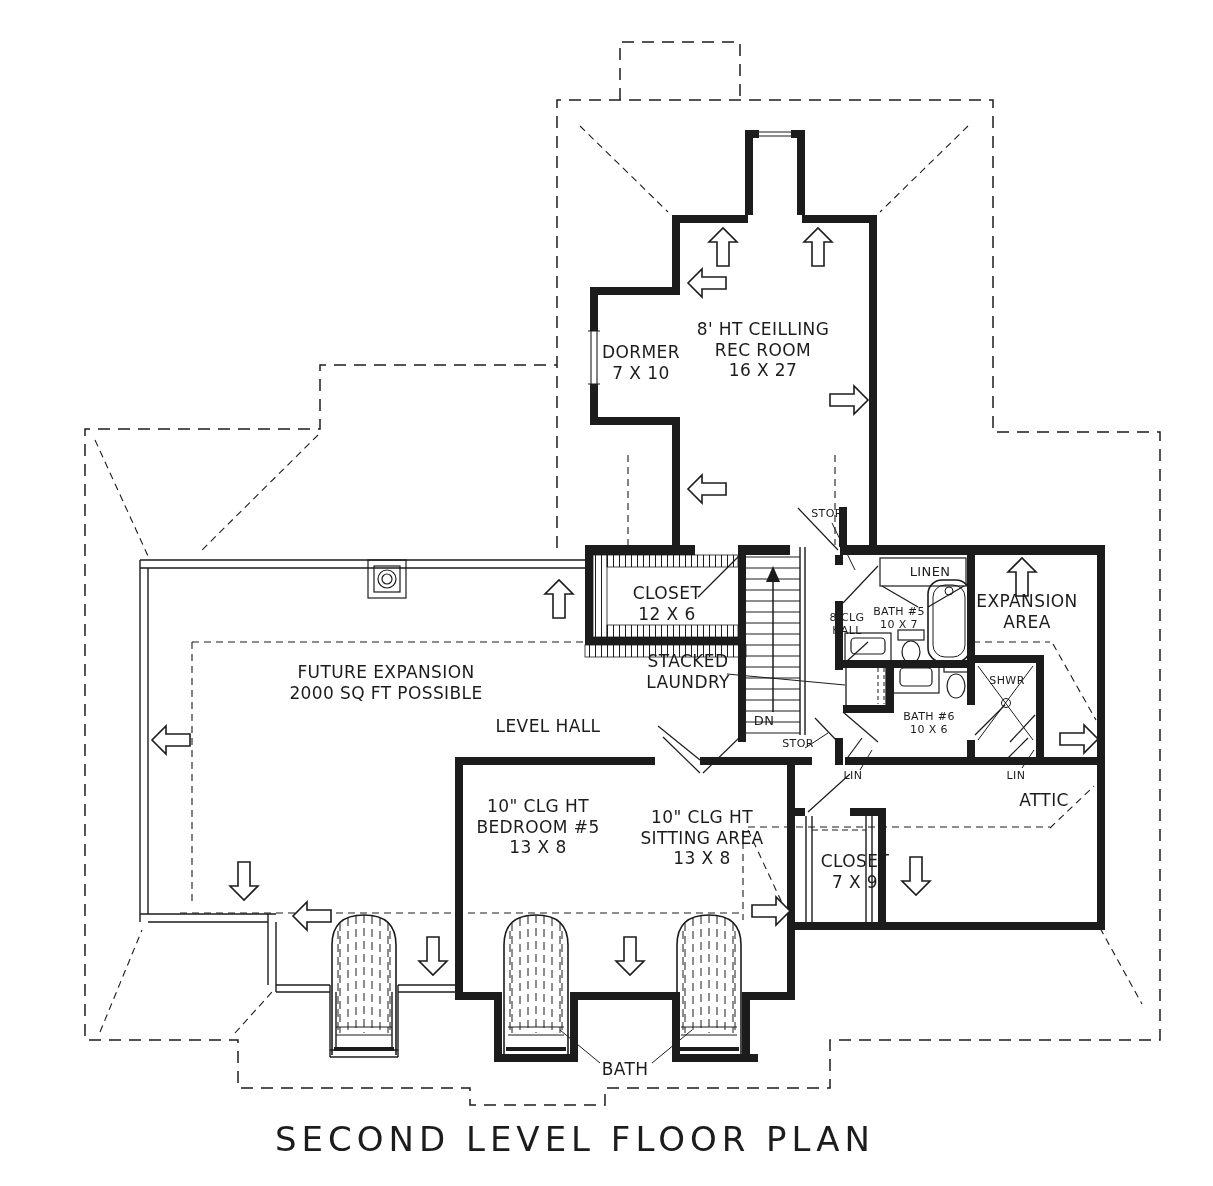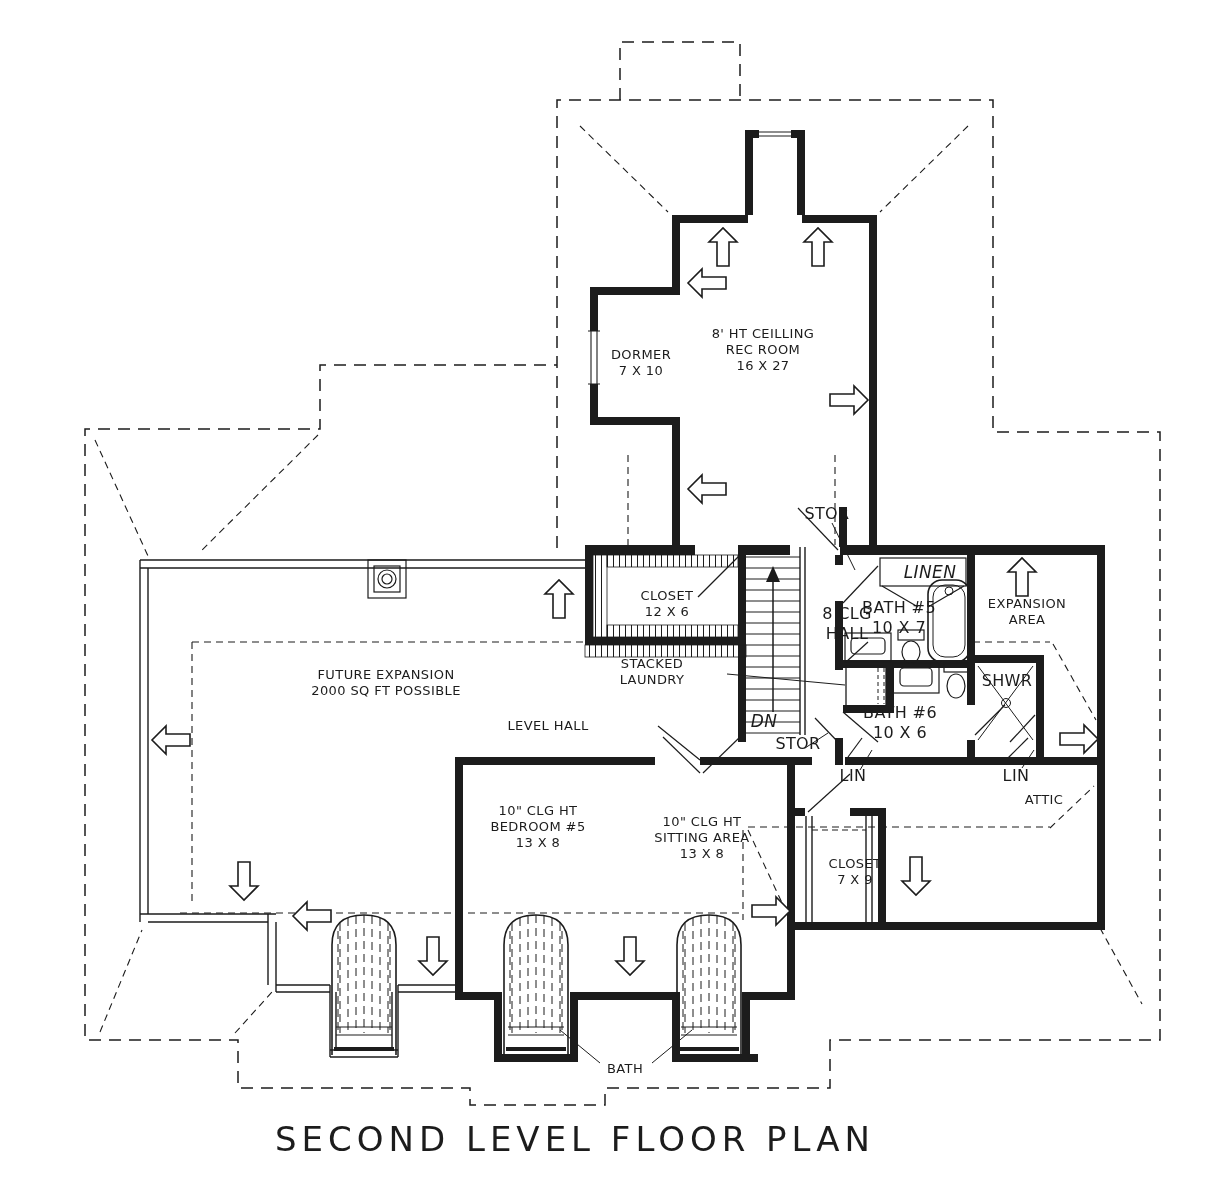--- a/index.html
+++ b/index.html
@@ -1,23 +1,23 @@
 <!DOCTYPE html>
 <html><head>
 <meta charset="utf-8">
 <style>
   html,body{margin:0;padding:0;background:#ffffff;}
   #plan{position:relative;width:1213px;height:1186px;background:#ffffff;
         font-family:"DejaVu Sans", sans-serif;color:#1c1c1c;overflow:hidden;}
   #plan svg{position:absolute;left:0;top:0;}
   .lbl{position:absolute;transform:translate(-50%,-50%);text-align:center;
-       white-space:pre-line;font-size:13px;line-height:1.22;letter-spacing:.4px;
+       white-space:pre-line;font-size:17px;line-height:1.22;letter-spacing:.4px;
        color:#1c1c1c;font-weight:500;}
-  .lbl.small{font-size:16px;}
-  .lbl.tiny{font-size:17px;font-style:italic;}
+  .lbl.small{font-size:11px;}
+  .lbl.tiny{font-size:13px;}
   .title{position:absolute;transform:translate(-50%,-50%);font-size:34px;
          letter-spacing:5px;white-space:nowrap;color:#1c1c1c;font-weight:500;}
 </style>
 </head>
 <body>
 
 <div id="plan">
 <svg width="1213" height="1186" viewBox="0 0 1213 1186">
   <defs>
     <pattern id="vhatch" width="6" height="8" patternUnits="userSpaceOnUse">
@@ -254,27 +254,27 @@
 <div class="lbl small" style="left:827px;top:514px">STOR</div>
 <div class="lbl tiny" style="left:930px;top:572px">LINEN</div>
 <div class="lbl small" style="left:899px;top:618px">BATH #5
 10 X 7</div>
 <div class="lbl" style="left:1027px;top:612px">EXPANSION
 AREA</div>
 <div class="lbl" style="left:667px;top:604px">CLOSET
 12 X 6</div>
 <div class="lbl small" style="left:847px;top:624px">8 CLG
 HALL</div>
-<div class="lbl" style="left:652px;top:672px">STACKED
+<div class="lbl" style="left:688px;top:672px">STACKED
 LAUNDRY</div>
 <div class="lbl" style="left:386px;top:683px">FUTURE EXPANSION
 2000 SQ FT POSSIBLE</div>
 <div class="lbl" style="left:548px;top:726px">LEVEL HALL</div>
 <div class="lbl small" style="left:1007px;top:681px">SHWR</div>
-<div class="lbl small" style="left:900px;top:723px">BATH #6
+<div class="lbl small" style="left:929px;top:723px">BATH #6
 10 X 6</div>
 <div class="lbl small" style="left:798px;top:744px">STOR</div>
 <div class="lbl small" style="left:853px;top:776px">LIN</div>
 <div class="lbl small" style="left:1016px;top:776px">LIN</div>
 <div class="lbl" style="left:1044px;top:800px">ATTIC</div>
 <div class="lbl" style="left:538px;top:827px">10" CLG HT
 BEDROOM #5
 13 X 8</div>
 <div class="lbl" style="left:702px;top:838px">10" CLG HT
 SITTING AREA

